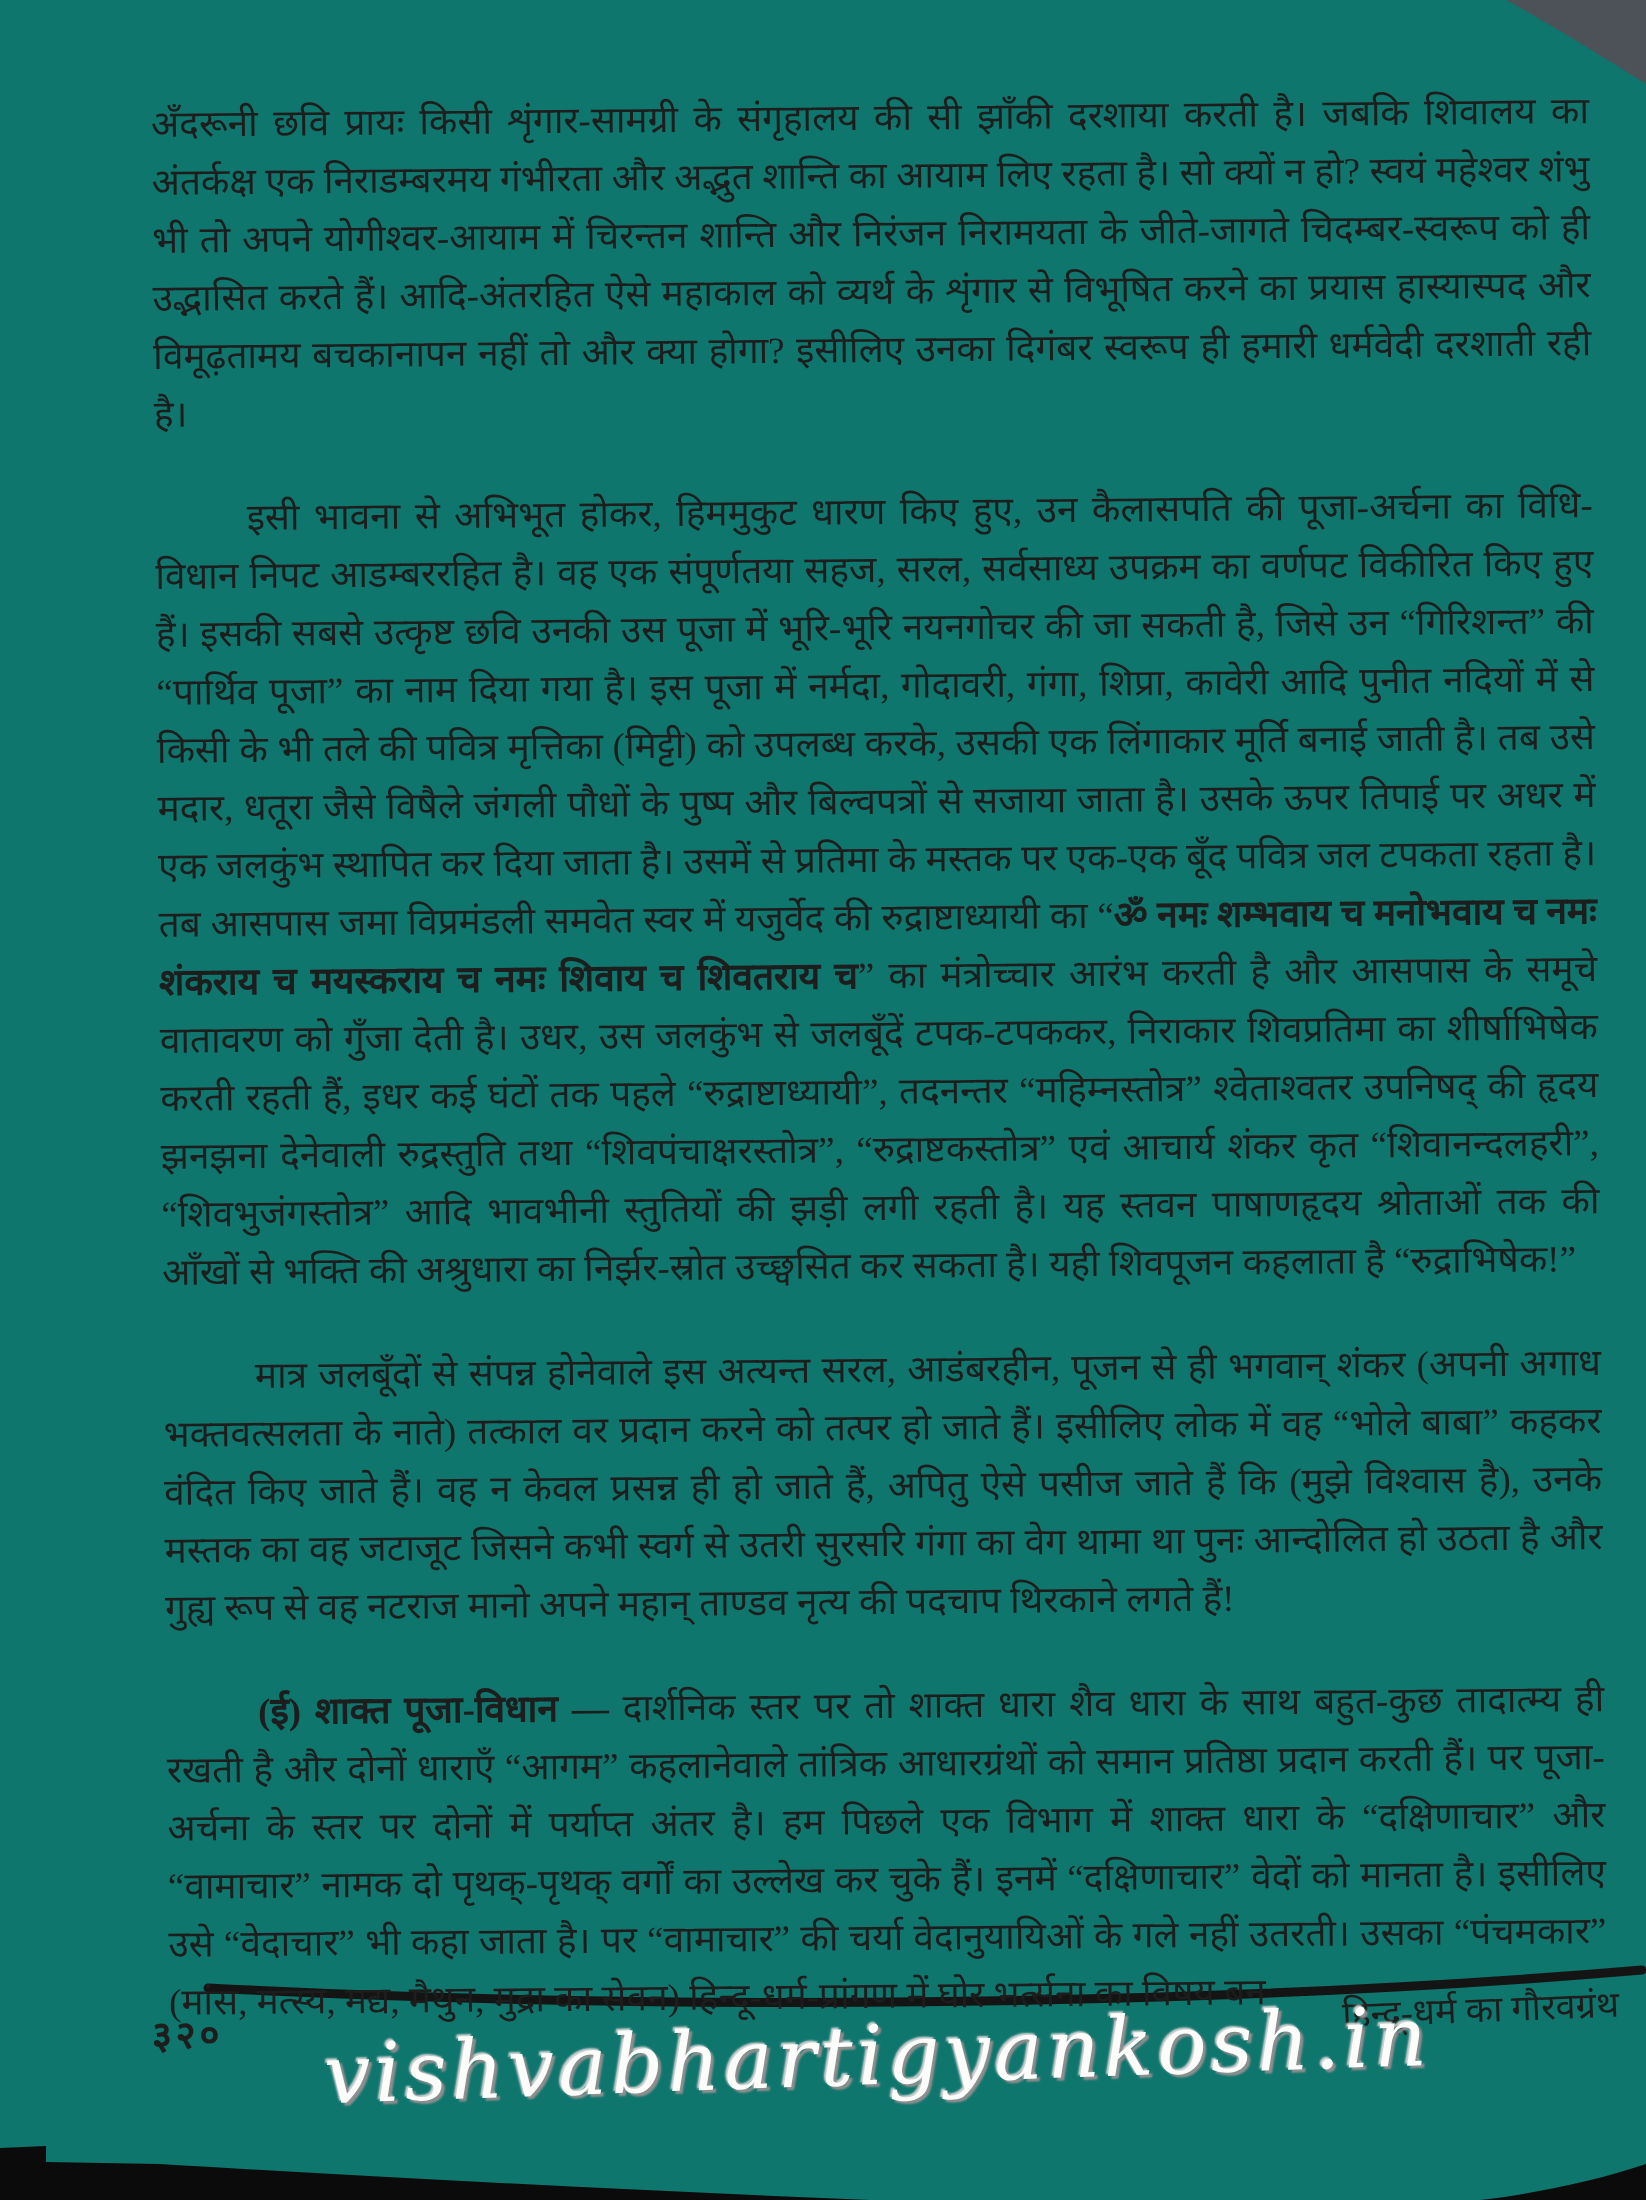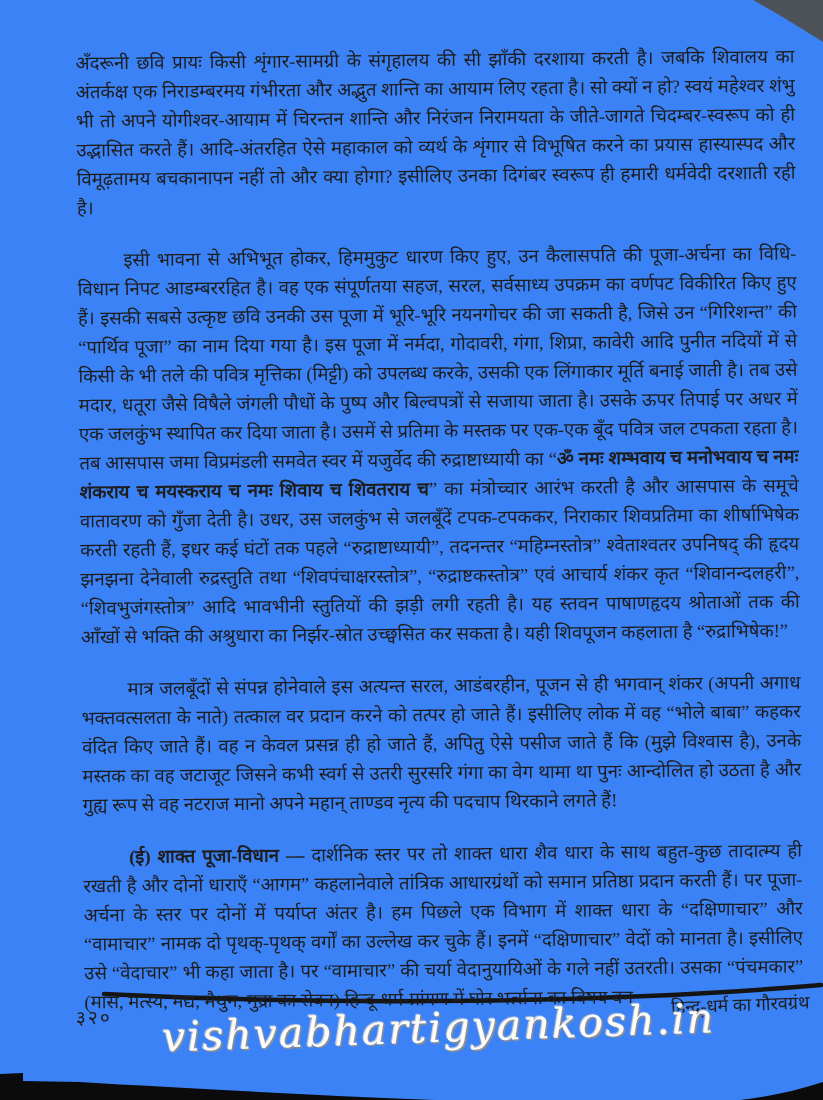--- a/index.html
+++ b/index.html
@@ -1,21 +1,21 @@
 <!DOCTYPE html>
 <html><head>
 <meta charset="utf-8">
 <style>
   html, body { margin: 0; padding: 0; background: #e8e8e6; }
   .page {
     position: relative;
     width: 823px;
     height: 1100px;
     margin: 0 auto;
-    background: #3b82f6;
+    background: #0f766e;
     overflow: hidden;
     font-family: "Liberation Serif", "DejaVu Serif", serif;
     color: #1d1d1d;
   }
   .scan-overlay {
     position: absolute;
     left: 0; top: 0;
     width: 823px; height: 1100px;
     z-index: 1;
     pointer-events: none;
@@ -37,20 +37,21 @@
   .para.indent { text-indent: 46px; }
   .bold { font-weight: bold; }
   .page-number {
     position: absolute;
     left: 76px;
     top: 1004px;
     z-index: 2;
     font-size: 19px;
     letter-spacing: 2px;
     transform: rotate(-1deg);
+    font-weight: bold;
   }
   .footer-right {
     position: absolute;
     right: 14px;
     top: 992px;
     z-index: 2;
     font-size: 18px;
     transform: rotate(-2.2deg);
   }
   .watermark {

